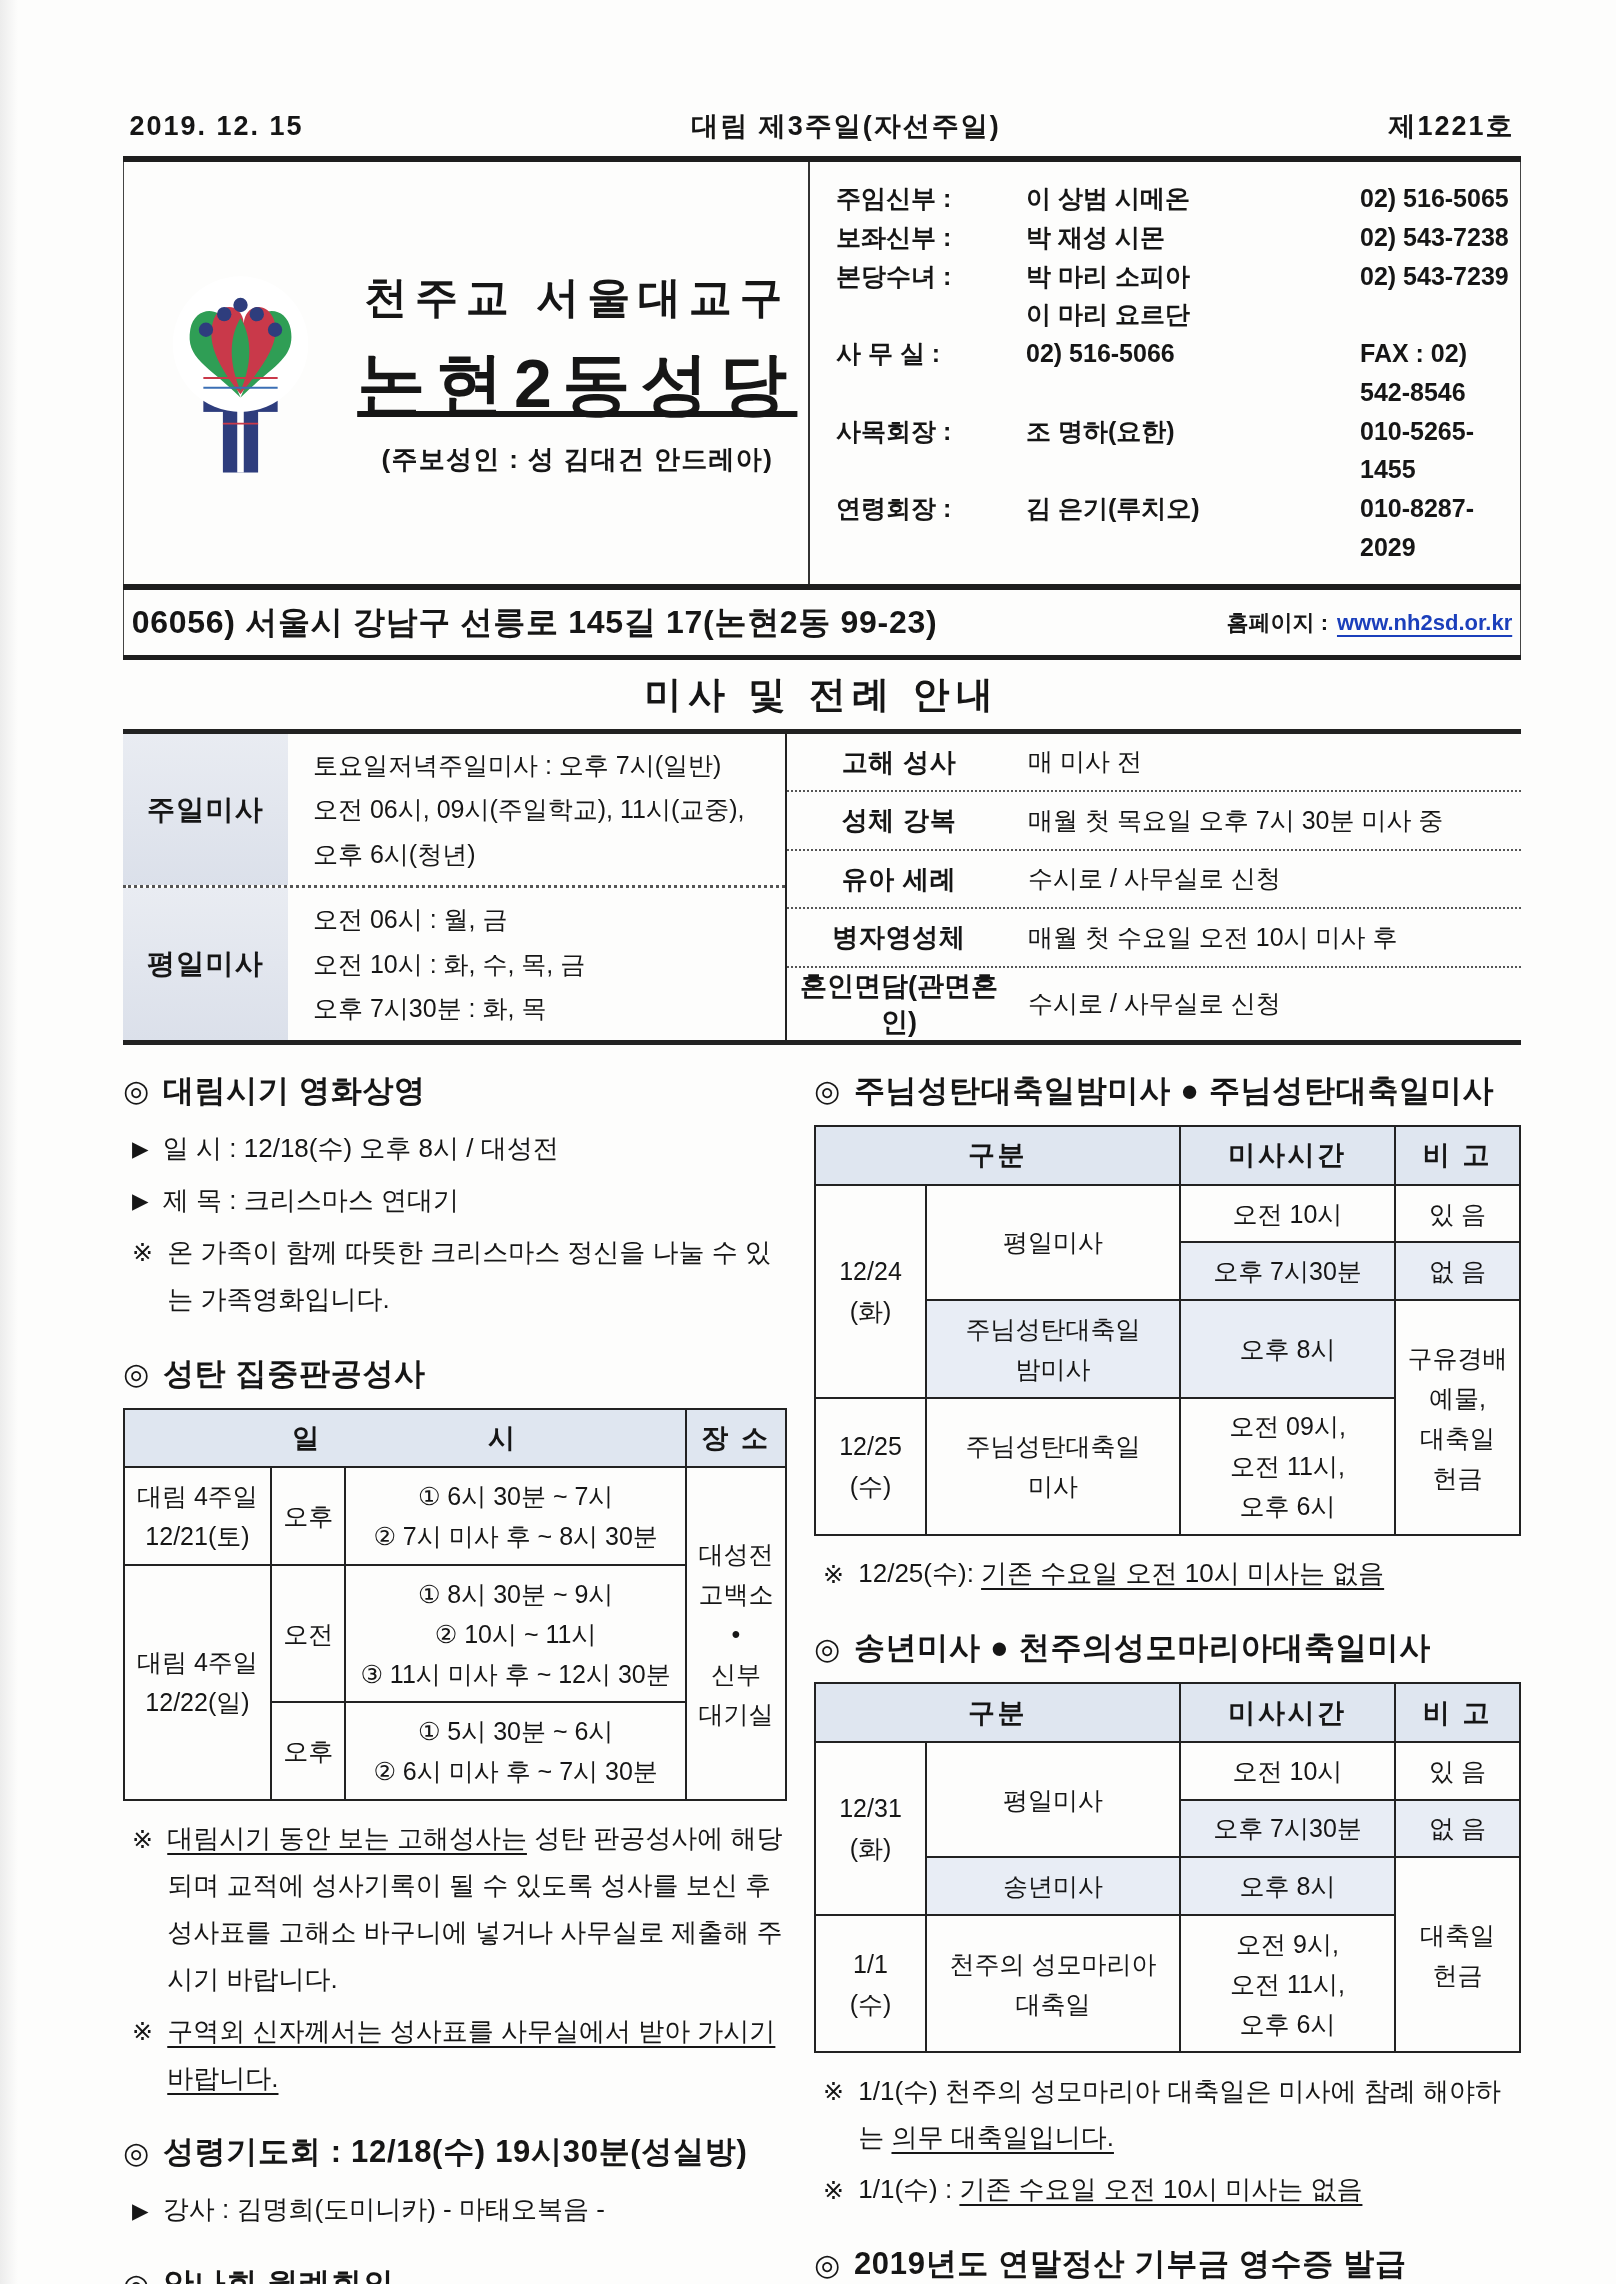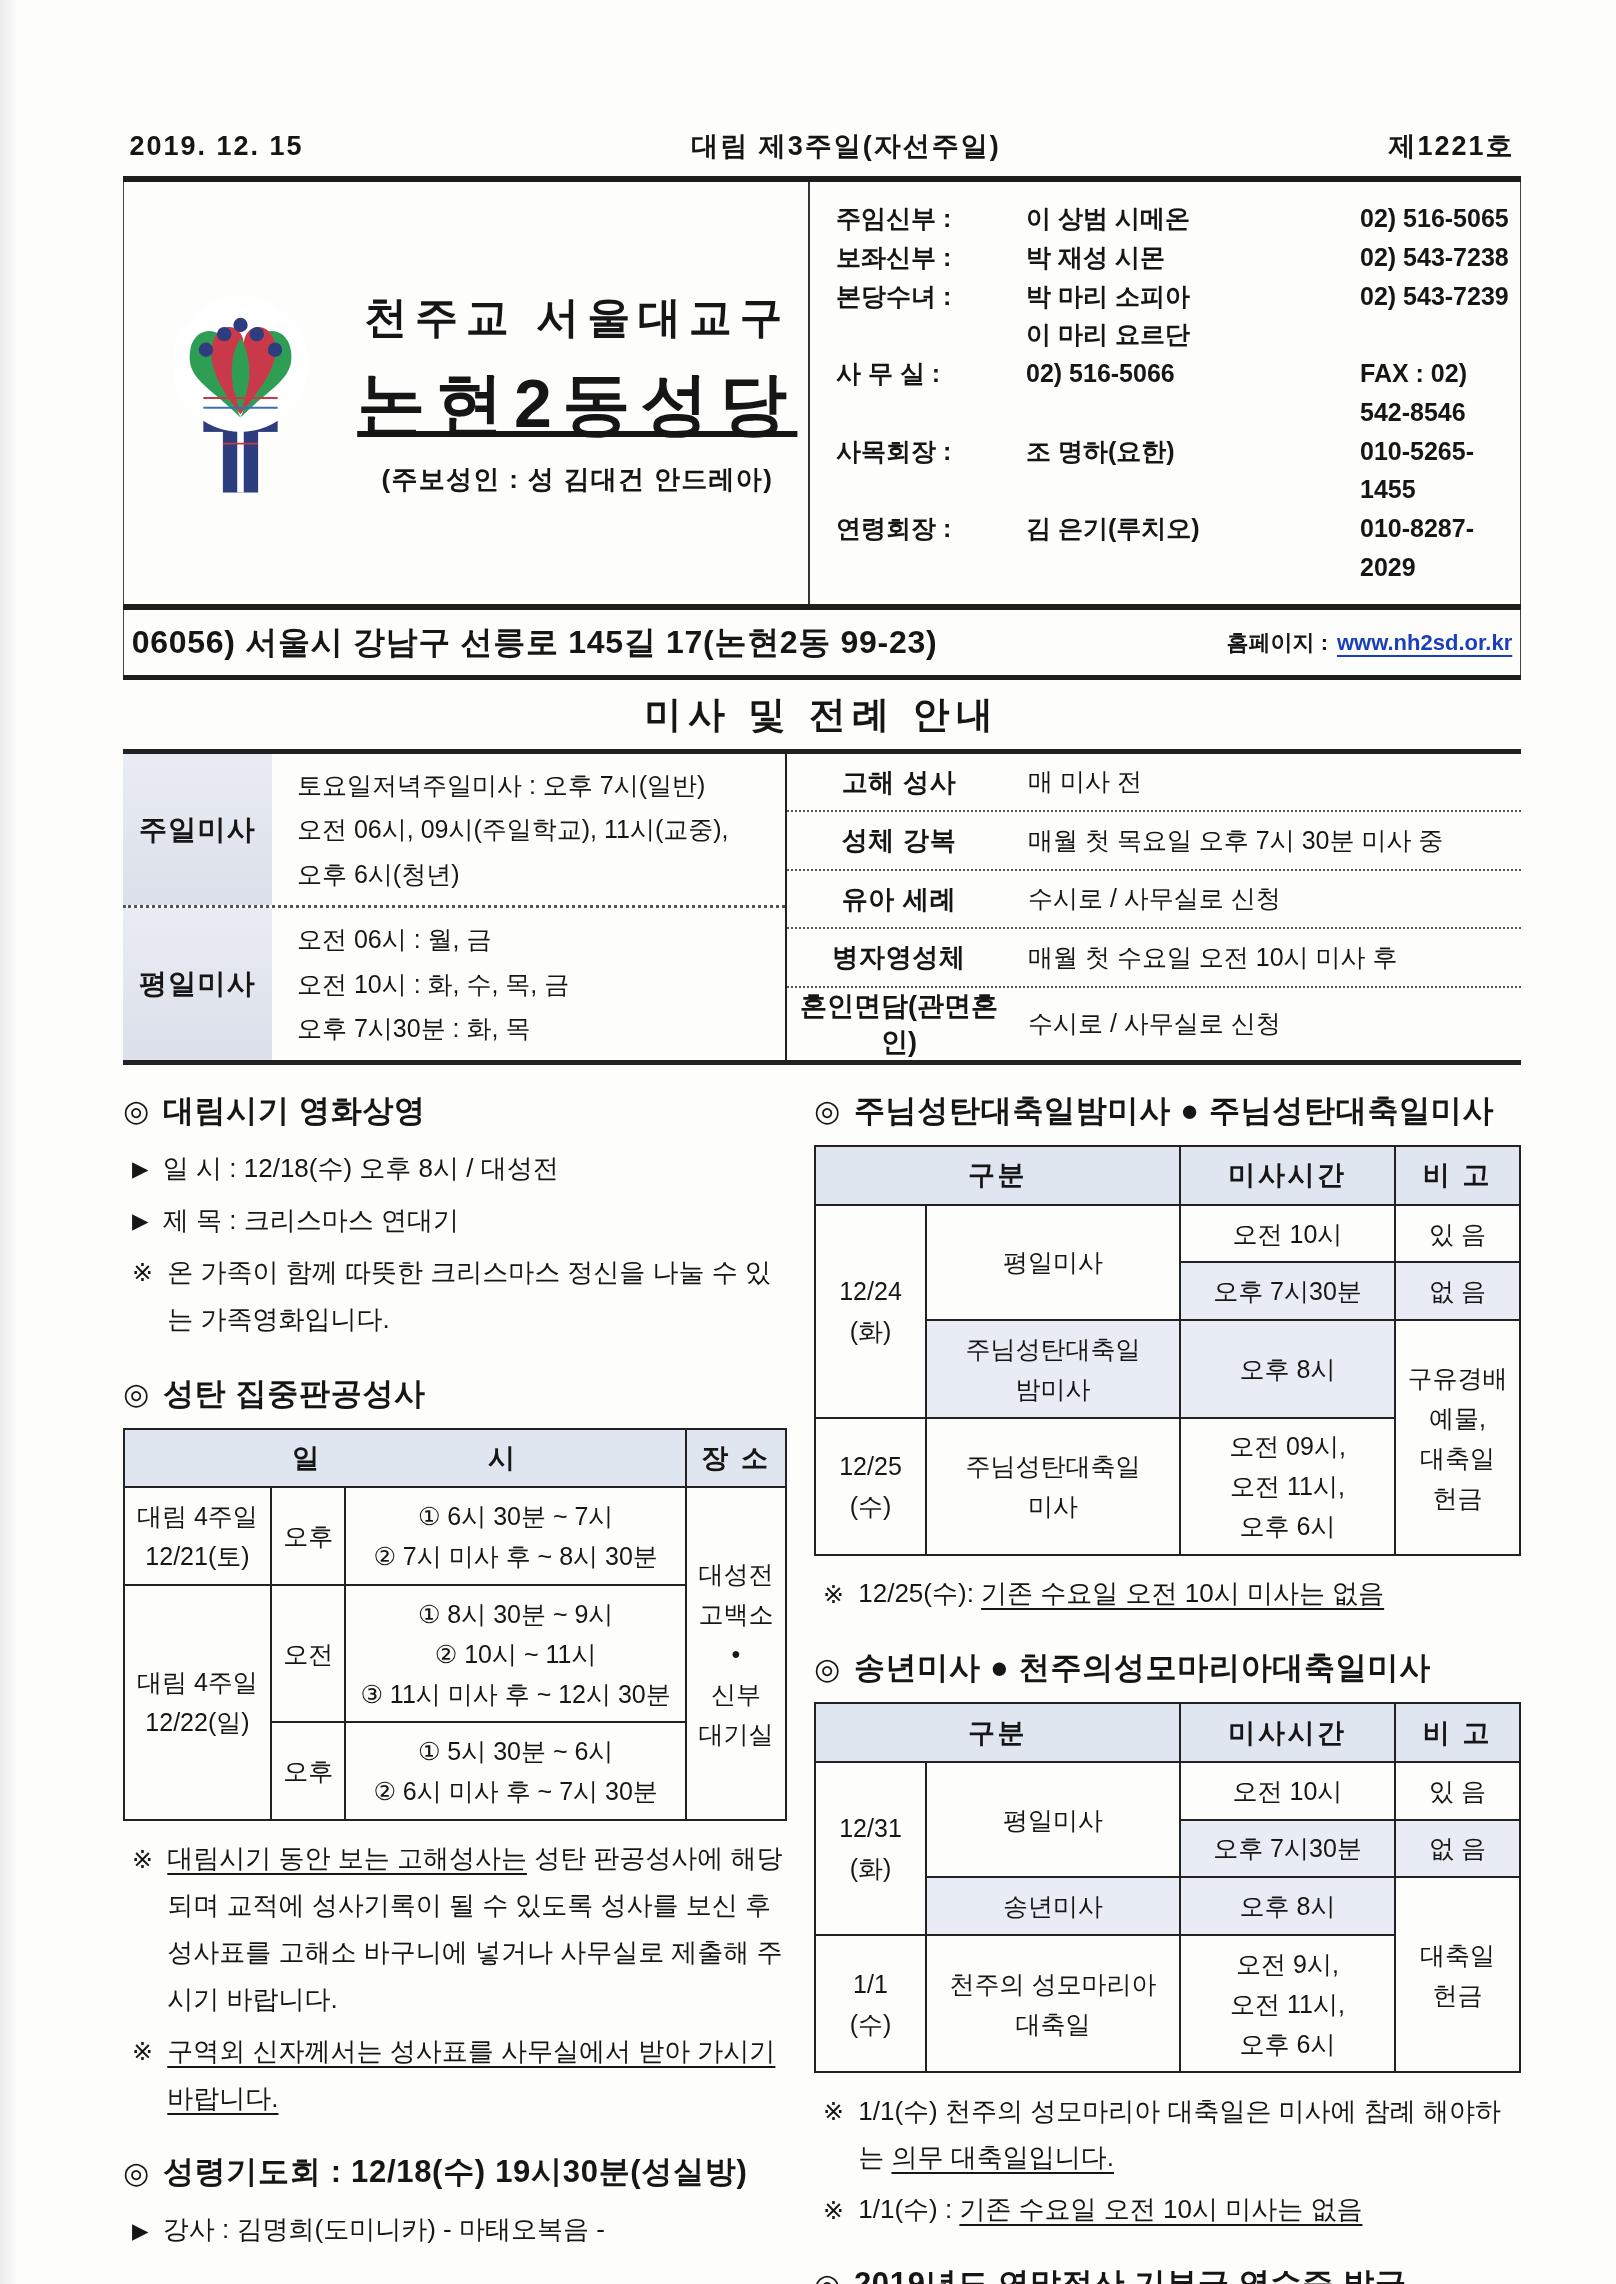--- a/index.html
+++ b/index.html
@@ -7,21 +7,21 @@
   .page {
     width:1617px; height:2284px; background:#fdfdfc; margin:0 auto;
     font-family:"Liberation Sans","DejaVu Sans",sans-serif; color:#161616;
     position:relative; overflow:hidden;
     background:linear-gradient(to right,#ececec 0,#fdfdfc 18px,#fdfdfc 100%);
   }
   .content { margin:0 96px 0 123px; padding-top:108px; }
 
   
   .topbar { display:flex; justify-content:space-between; align-items:baseline;
-    font-size:27px; font-weight:600; letter-spacing:2px; padding:0 6.5px;margin-top:20px; }
+    font-size:27px; font-weight:600; letter-spacing:2px; padding:0 6.5px; }
   .rule { background:#1e1e1e; height:6.5px; }
   .rule.thin { height:4.6px; }
   .rule.mt { margin-top:11.7px; }
 
   
   .masthead { display:flex; border-left:1.3px solid #444; border-right:1.3px solid #444; }
   .mast-left { width:686px; display:flex; align-items:center; gap:22px;
     padding:19.6px 10.4px 19.6px 22px; border-right:2px solid #333; }
   .logo { flex:0 0 auto; }
   .mast-titles { flex:1; display:flex; flex-direction:column; align-items:center; gap:11.7px; }
@@ -41,21 +41,21 @@
   .address { font-size:32px; font-weight:700; letter-spacing:0.7px; }
   .homepage { font-size:22px; font-weight:600; display:flex; gap:9px; align-items:baseline; }
   .homepage .url { color:#1b3fbb; text-decoration:underline; text-underline-offset:4.6px; cursor:pointer; }
 
   .mass-title { text-align:center; font-size:37px; font-weight:800; letter-spacing:6.5px; padding:10.4px 0 9px; }
 
   
   .mass-table { display:flex; border-top:5.9px solid #222; border-bottom:5.9px solid #222; font-size:25px; }
   .mass-left { width:664px; border-right:2px solid #222; display:flex; flex-direction:column; }
   .m-row { display:flex; flex:1; }
-  .m-label { width:149px; background:linear-gradient(180deg,#e9ecf2,#dbe0ea);
+  .m-label { width:165px; background:linear-gradient(180deg,#e9ecf2,#dbe0ea);
     display:flex; align-items:center; justify-content:center; font-weight:800; font-size:28px; letter-spacing:1.3px; }
   .m-lines { flex:1; padding:9px 2px 9px 25px; display:flex; flex-direction:column; justify-content:center; line-height:1.78; }
   .dotsep { border-top:3.3px dotted #555; }
   .mass-right { flex:1; display:flex; flex-direction:column; }
   .r-row { display:flex; flex:1; align-items:center; }
   .r-row + .r-row { border-top:2.6px dotted #555; }
   .r-label { width:224px; text-align:center; font-weight:800; font-size:26px; letter-spacing:0.7px; }
   .r-label.big { font-size:27px; letter-spacing:0; }
   .r-value { flex:1; padding-left:17px; line-height:1.5; }
 

